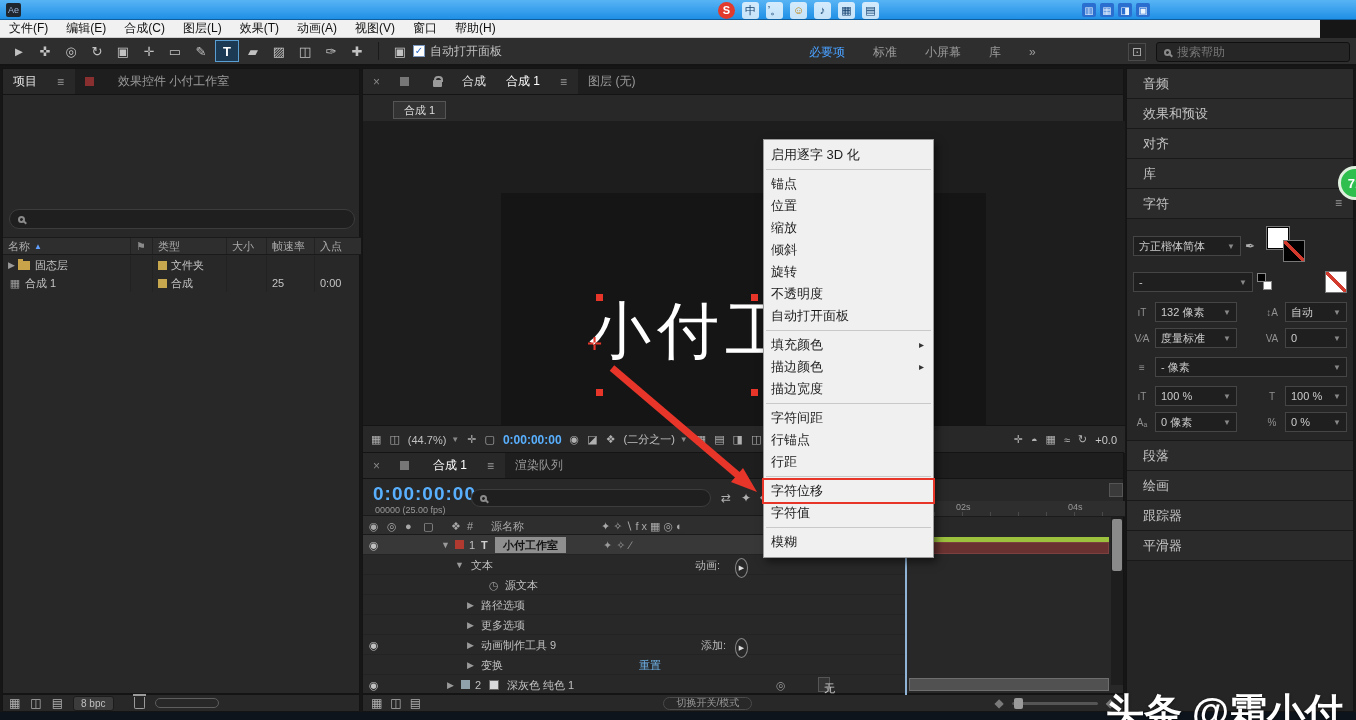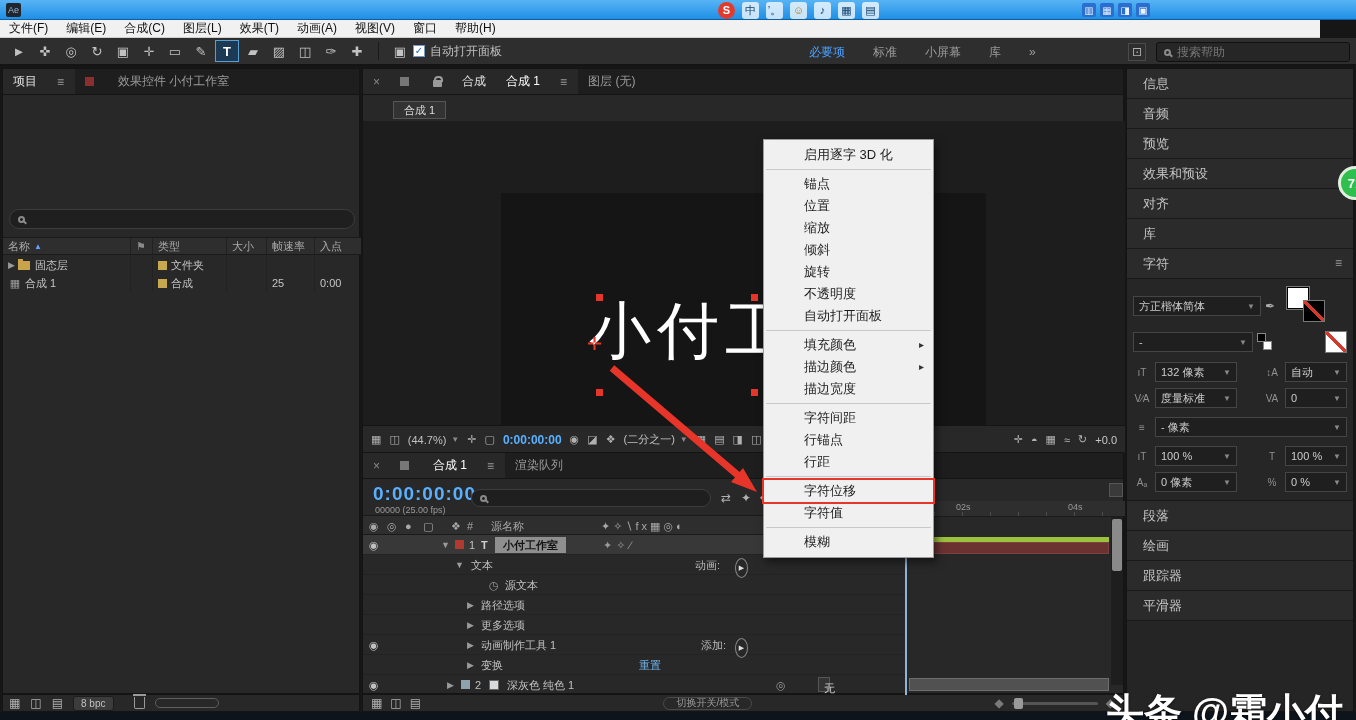--- a/index.html
+++ b/index.html
@@ -102,21 +102,21 @@
 .swatches{position:relative;width:52px;height:38px;flex:none;margin-left:6px}
 .sw-fill{position:absolute;left:2px;top:0;width:22px;height:22px;background:#fff;border:1px solid #000;outline:1px solid #777}
 .sw-stroke{position:absolute;left:18px;top:13px;width:22px;height:22px;border:1px solid #777;background:linear-gradient(45deg,#000 43%,#d23a2e 45%,#d23a2e 55%,#000 57%)}
 .mini-sw{position:relative;width:16px;height:18px;flex:none}
 .mini-sw i{position:absolute;width:9px;height:9px;display:block}
 .none-box{width:22px;height:22px;border:1px solid #777;background:linear-gradient(45deg,#fff 43%,#d23a2e 45%,#d23a2e 55%,#fff 57%);margin-left:auto;flex:none}
 .faux{width:25px;height:19px;border:1px solid #454545;background:#2e2e2e;display:inline-flex;align-items:center;justify-content:center;color:#ccc;font-size:11px}
 
 
 .cmenu{position:absolute;left:763px;top:139px;width:171px;background:#f0f0f0;border:1px solid #9b9b9b;box-shadow:3px 4px 8px rgba(0,0,0,.5);padding:4px 0;z-index:40;color:#1c1c1c}
-.cm-item{height:22px;line-height:22px;padding-left:40px;font-size:13px;position:relative;white-space:nowrap}
+.cm-item{height:22px;line-height:22px;padding-left:7px;font-size:13px;position:relative;white-space:nowrap}
 .cm-item .sub-arrow{position:absolute;right:9px;top:0;font-size:10px;color:#333}
 .cm-sep{height:1px;background:#c9c9c9;margin:3px 2px}
 .cm-item.hl{outline:2px solid #e8352a;outline-offset:0}
 
 
 .badge{position:absolute;left:1338px;top:166px;width:34px;height:34px;border-radius:50%;background:#2fbf4f;border:3px solid #dff0df;color:#fff;font-weight:bold;font-size:13px;display:flex;align-items:center;justify-content:center;z-index:60}
 .watermark{position:absolute;left:1106px;top:687px;z-index:55;color:#fff;font-size:38px;font-weight:bold;text-shadow:0 1px 3px rgba(0,0,0,.6);white-space:nowrap}
 .watermark .brand{font-weight:900;margin-right:10px}
 .bottomstrip{position:absolute;left:0;top:712px;width:1356px;height:8px;background:#0d141c}
 </style>
@@ -377,21 +377,21 @@
     </div>
 
     <div class="trow" style="top:162px">
       <span class="twirl" style="left:104px">▶</span>
       <span style="left:118px">更多选项</span>
     </div>
 
     <div class="trow" style="top:182px">
       <span style="left:6px">◉</span>
       <span class="twirl" style="left:104px">▶</span>
-      <span style="left:118px">动画制作工具 1</span>
+      <span style="left:118px">动画制作工具 9</span>
       <span style="left:338px;color:#b8b8b8">添加:</span>
       <span class="playbtn" style="left:372px">▶</span>
     </div>
 
     <div class="trow" style="top:202px">
       <span class="twirl" style="left:104px">▶</span>
       <span style="left:118px">变换</span>
       <span class="reset" style="left:276px">重置</span>
     </div>
 
@@ -432,35 +432,33 @@
     <span class="ico">▤</span>
     <span class="modepill">切换开关/模式</span>
     <span style="color:#7a7a7a">◆</span>
     <span style="width:86px;height:3px;background:#555;border-radius:2px;position:relative">
         <span style="position:absolute;left:2px;top:-4px;width:9px;height:11px;background:#9a9a9a;border-radius:2px"></span>
       </span>
     <span style="color:#7a7a7a">◆</span>
   </div>
 
   <div class="rp">
-    <div class="rp-head">信息</div>
     <div class="rp-head">音频</div>
-    <div class="rp-head">预览</div>
     <div class="rp-head">效果和预设</div>
     <div class="rp-head">对齐</div>
     <div class="rp-head">库</div>
 
     <div class="rp-head">
       <span>字符</span>
       <span class="hamb">≡</span>
     </div>
 
     <div class="char-content">
       <div class="crow" style="margin-top:2px">
-        <div class="cselect" style="width:128px">
+        <div class="cselect" style="width:108px">
             <span>方正楷体简体</span>
             <span class="ar">▼</span>
           </div>
         <span class="ico" style="font-size:12px">✒</span>
         <div class="swatches">
           <span class="sw-fill"></span>
           <span class="sw-stroke"></span>
         </div>
       </div>
       <div class="crow">

